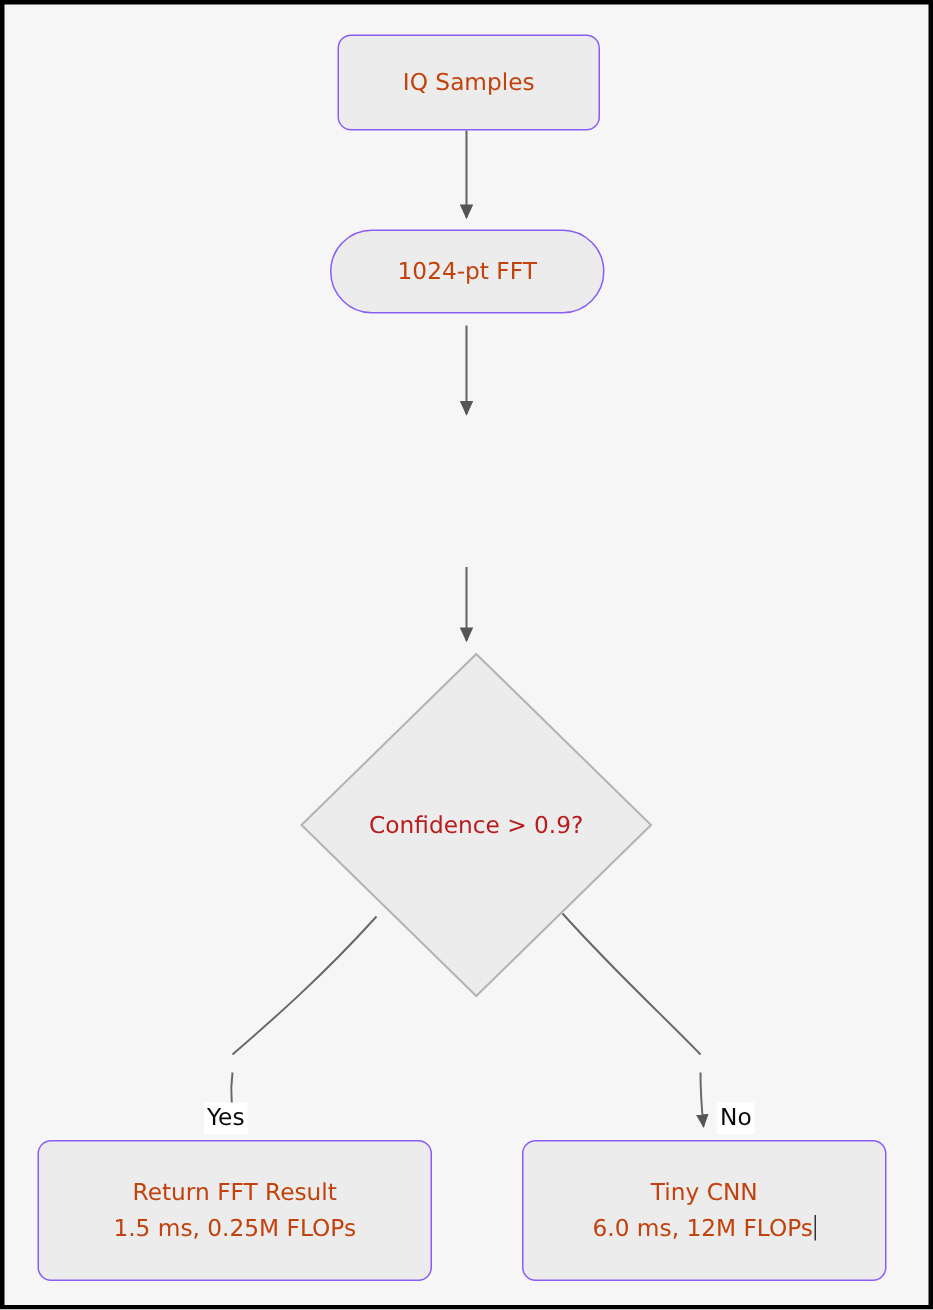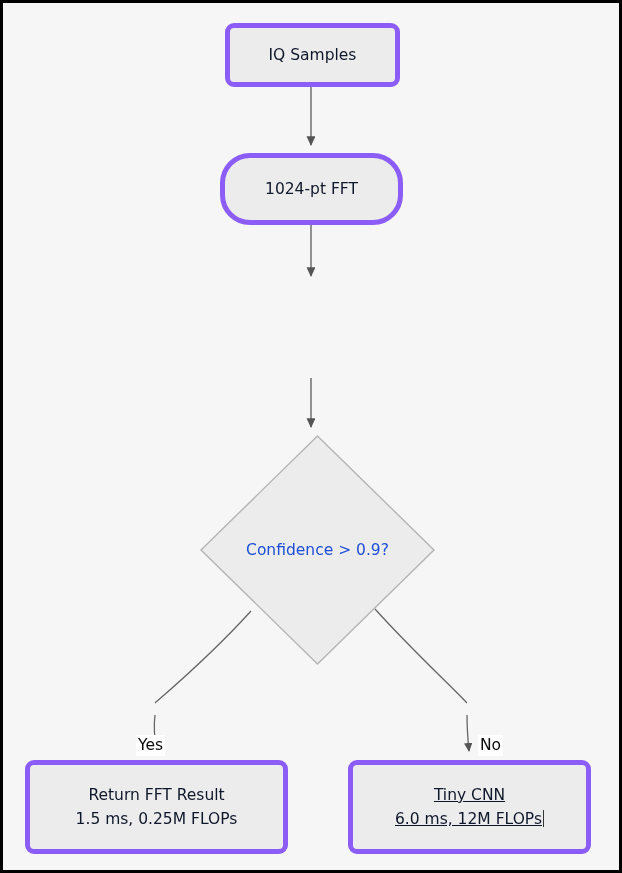--- a/index.html
+++ b/index.html
@@ -24,41 +24,41 @@
     left: 0;
     top: 0;
     width: 622px;
     height: 873px;
     pointer-events: none;
   }
   .node {
     position: absolute;
     box-sizing: border-box;
     background: #ececec;
-    border: 5px solid #8b5cf6;
+    border: 1px solid #8b5cf6;
     border-radius: 9px;
     display: flex;
     align-items: center;
     justify-content: center;
     text-align: center;
-    color: #0f172a;
+    color: #c2410c;
     font-size: 15.5px;
     line-height: 1.55;
     z-index: 2;
   }
   .node-text {
     display: block;
     width: 100%;
     white-space: pre-line;
   }
   #node-iq      { left: 222px; top: 20px;  width: 175px; height: 64px; }
-  #node-fft     { left: 217px; top: 150px; width: 183px; height: 72px; border-radius: 30px; }
+  #node-fft     { left: 217px; top: 150px; width: 183px; height: 56px; border-radius: 30px; }
   #node-filters { left: 147px; top: 281px; width: 325px; height: 94px; }
   #node-fftres  { left: 22px;  top: 757px; width: 263px; height: 94px; }
-  #node-cnn     { left: 345px; top: 757px; width: 243px; height: 94px; text-decoration: underline; }
+  #node-cnn     { left: 345px; top: 757px; width: 243px; height: 94px; }
 
   #node-decision {
     position: absolute;
     left: 197px;
     top: 432px;
     width: 235px;
     height: 230px;
     z-index: 2;
   }
   #node-decision .diamond-shape {
@@ -69,21 +69,21 @@
   }
   #node-decision .diamond-label {
     position: absolute;
     left: 0;
     top: 0;
     width: 100%;
     height: 100%;
     display: flex;
     align-items: center;
     justify-content: center;
-    color: #1d4ed8;
+    color: #b91c1c;
     font-size: 15.5px;
     text-align: center;
   }
   .edge-label {
     position: absolute;
     background: #ffffff;
     color: #0a0a0a;
     font-size: 15.5px;
     line-height: 1.2;
     padding: 1px 2px;

